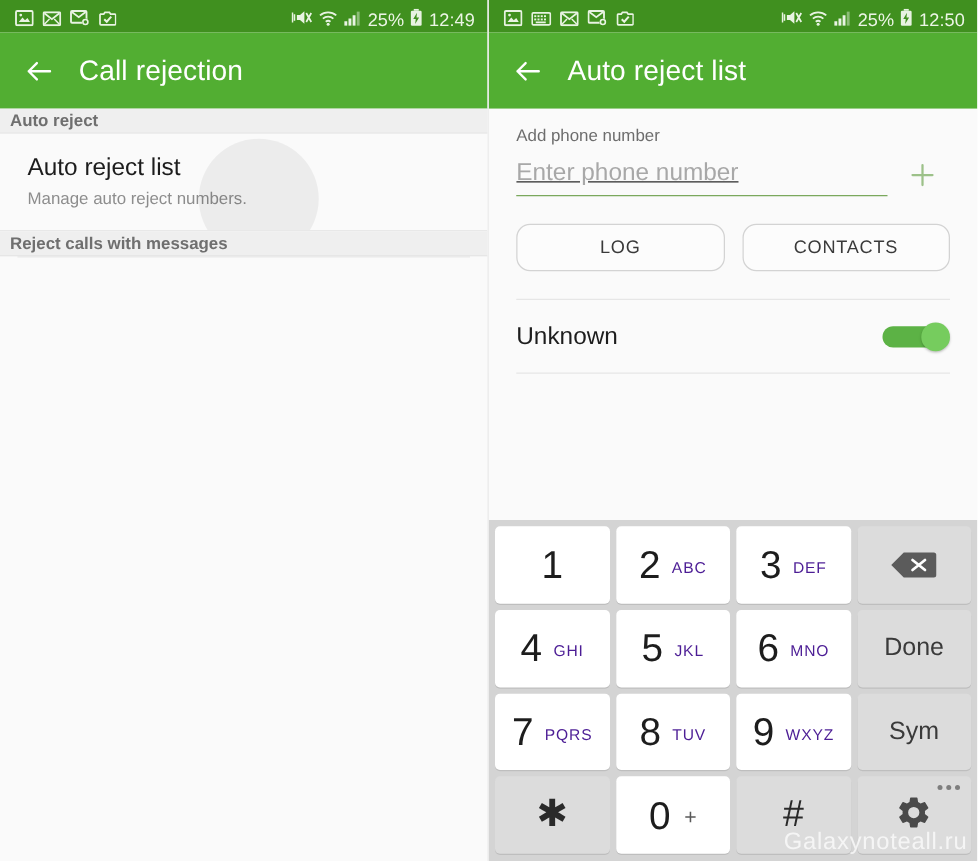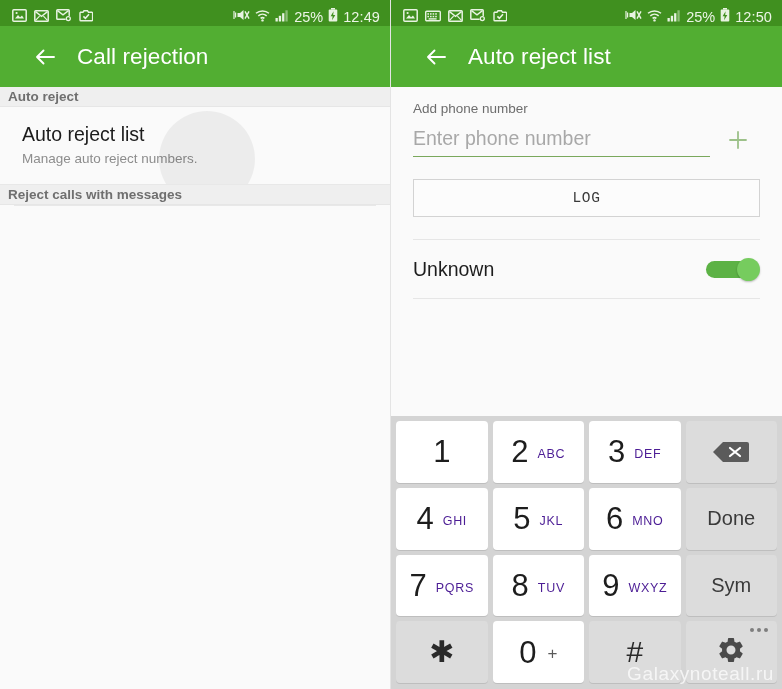--- a/index.html
+++ b/index.html
@@ -25,21 +25,21 @@
   .sb-right { margin-left: auto; display: flex; align-items: center; gap: 5px; }
   .sb-icon { display: block; }
   .sb-text { font-size: 14.5px; color: #ecf5e6; letter-spacing: 0.1px; }
   .sb-pct { font-size: 14.5px; color: #ecf5e6; }
 
   
   .appbar {
     height: 61px;
     background: #52ae32;
     display: flex; align-items: center;
-    padding-left: 32px;
+    padding-left: 18px;
   }
   .back-arrow { width: 28px; height: 28px; flex: 0 0 28px; margin-right: 17px; }
   .appbar-title {
     color: #ffffff;
     font-size: 22.5px;
     font-weight: 400;
     letter-spacing: 0.1px;
   }
 
   
@@ -102,38 +102,39 @@
     border-bottom: 1.5px solid #7aa85c;
     padding-bottom: 6px;
   }
   .phone-input {
     width: 100%;
     border: none; outline: none;
     background: transparent;
     font-family: "Liberation Sans", sans-serif;
     font-size: 19.5px;
     color: #2a2a2a;
+    text-decoration: underline;
   }
   .phone-input::placeholder { color: #a8a8a8; }
   .plus-btn {
     width: 44px; height: 34px;
     display: flex; align-items: center; justify-content: center;
     margin-left: 6px;
   }
   .btn-row {
     display: flex; gap: 14px;
     padding: 22px 22px 0 22px;
   }
   .flat-btn {
     flex: 1;
     height: 38px;
     background: #fcfcfc;
     border: 1px solid #d3d3d3;
-    border-radius: 0;
-    font-family: Liberation Mono, monospace;
+    border-radius: 11px;
+    font-family: Liberation Sans, sans-serif;
     font-size: 14.5px;
     color: #3a3a3a;
     letter-spacing: 0.6px;
     cursor: pointer;
   }
   .switch-sep {
     height: 1px; background: #e6e6e6;
     margin: 22px 22px 0 22px;
   }
   .switch-row {
@@ -438,20 +439,21 @@
           <span class="plus-btn">
             <svg width="24" height="24" viewBox="0 0 24 24">
                 <path d="M12 4 V20 M4 12 H20" stroke="#9cc189" stroke-width="1.8" stroke-linecap="round"></path>
               </svg>
           </span>
         </div>
       </div>
 
       <div class="btn-row">
         <button class="flat-btn">LOG</button>
+        <button class="flat-btn">CONTACTS</button>
       </div>
 
       <div class="switch-sep"></div>
 
       <div class="switch-row">
         <span class="switch-label">Unknown</span>
         <span class="switch">
           <span class="switch-track"></span>
           <span class="switch-knob"></span>
         </span>

